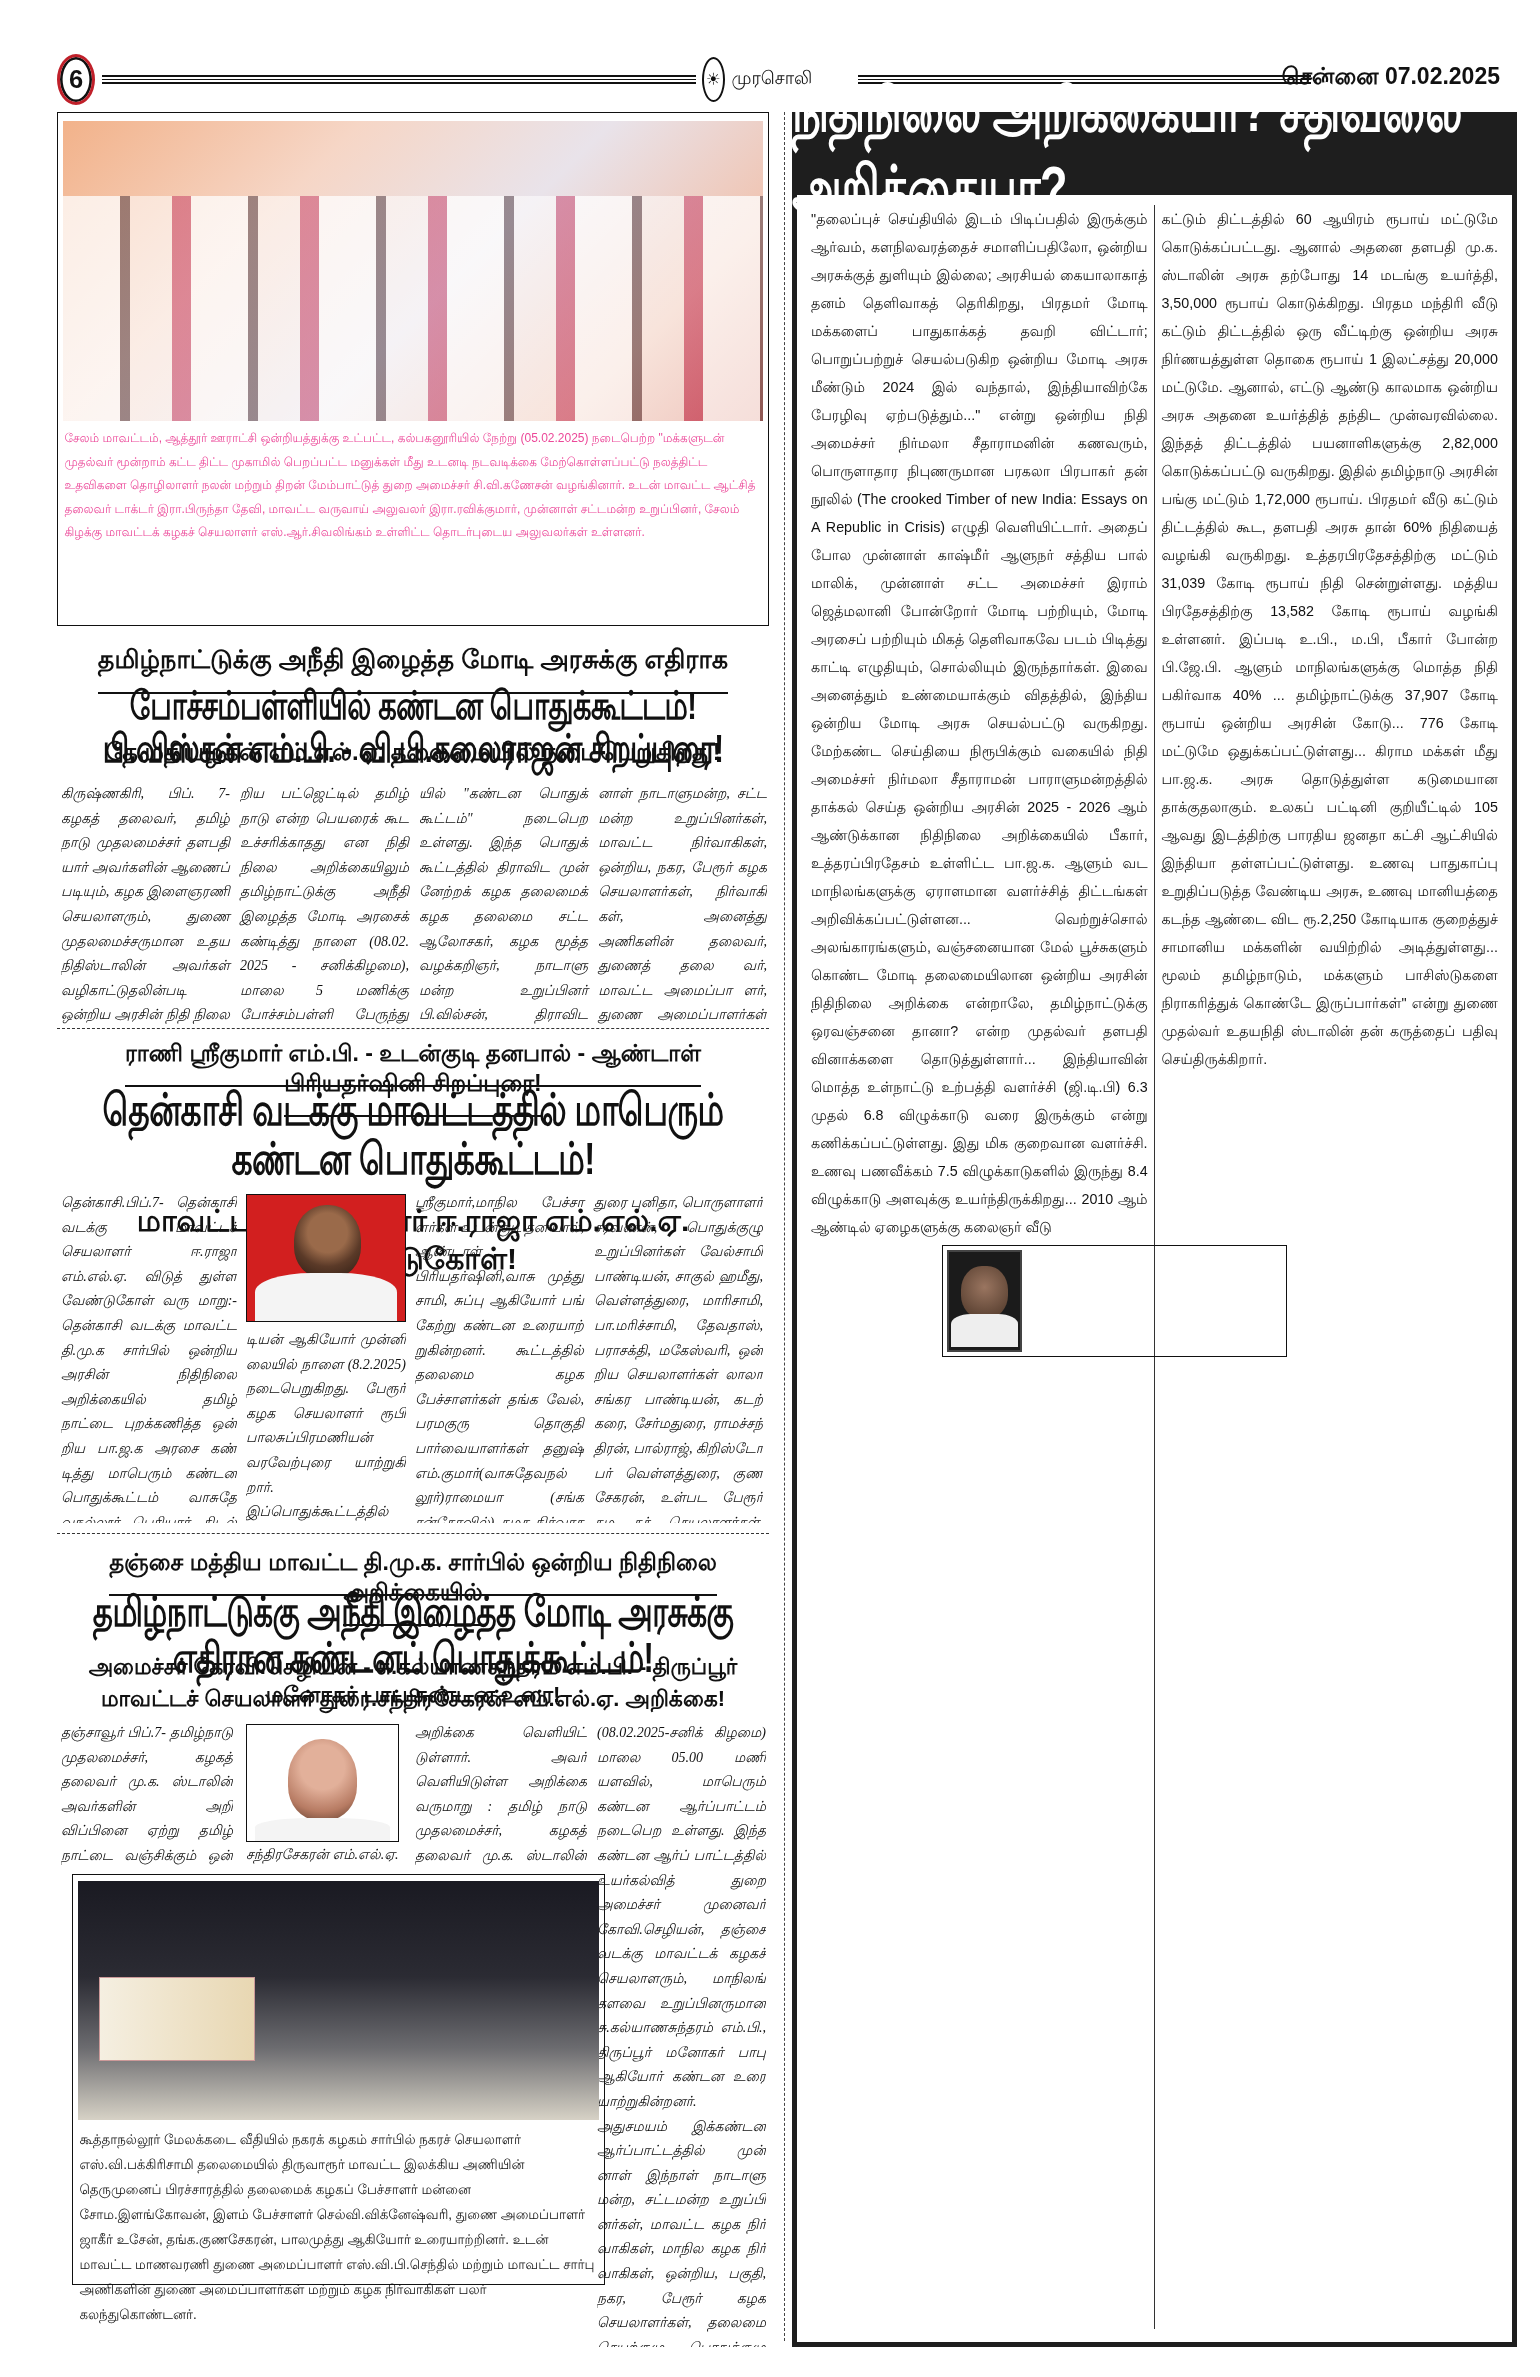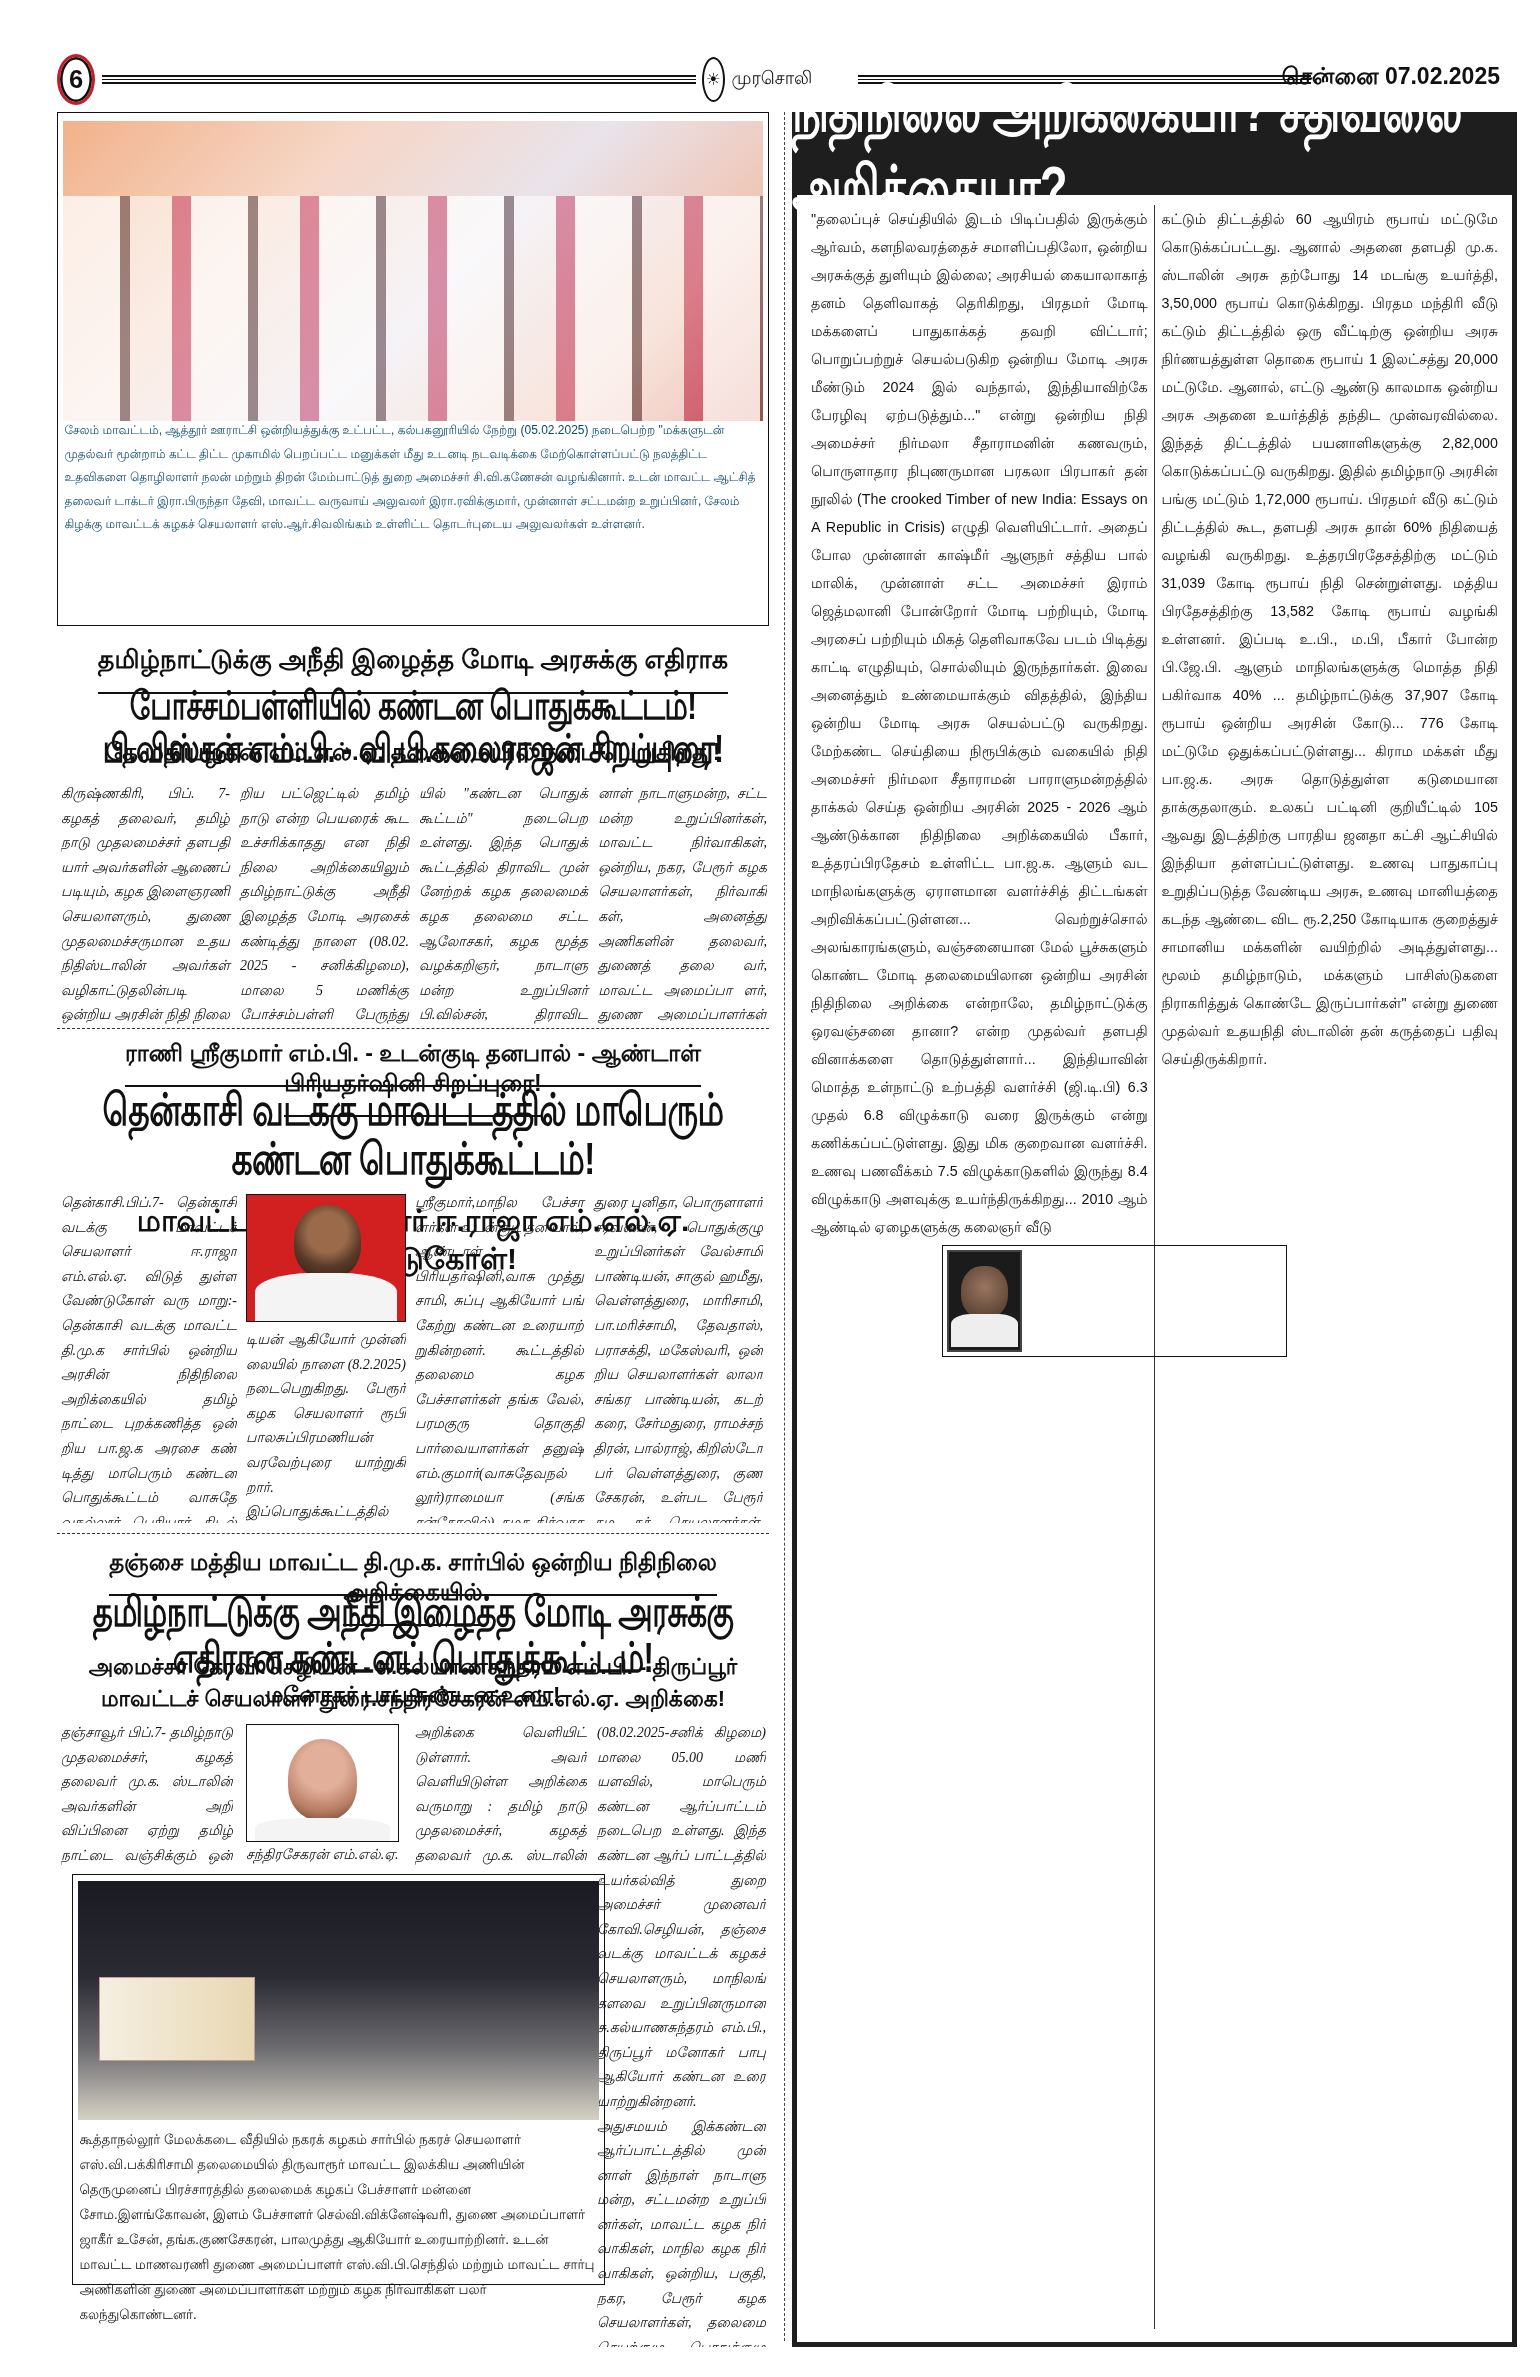--- a/index.html
+++ b/index.html
@@ -10,21 +10,21 @@
 .rule{position:absolute;height:9px;top:21px;border-top:2.6px solid #111;border-bottom:2.6px solid #111}
 .rule::after{content:"";position:absolute;left:0;right:0;top:1.9px;border-top:1.3px solid #111}
 .logo{position:absolute;left:645px;top:2.6px;display:flex;align-items:center;gap:6.4px}
 .logo-mark{width:23px;height:45px;border:2.6px solid #111;border-radius:50%;display:flex;align-items:center;justify-content:center;font-size:16.6px}
 .logo-name{font:18px "Liberation Sans",sans-serif}
 .dateline{position:absolute;right:0;top:9px;font:bold 23px "Liberation Sans",sans-serif}
 
 .photo1{position:absolute;left:57px;top:112px;width:712px;height:514px;border:1.9px solid #111}
 .photo1 .img{position:absolute;left:5.1px;top:7.7px;right:5.1px;height:300px;background:linear-gradient(135deg,#f2b28a 0%,#f6d6c6 30%,#e9e3ea 55%,#f0c3b0 80%,#d97c6a 100%)}
 .photo1 .img .figs{position:absolute;left:0;right:0;bottom:0;height:75%;background:repeating-linear-gradient(90deg,rgba(255,255,255,.75) 0 57px,rgba(70,50,60,.5) 57px 67px,rgba(255,255,255,.55) 67px 109px,rgba(190,40,90,.45) 109px 128px)}
-.photo1 .cap{position:absolute;left:6.4px;right:6.4px;top:306px;font:12px/23.6px "Liberation Sans",sans-serif;color:#0c4a6e}
+.photo1 .cap{position:absolute;left:6.4px;right:6.4px;top:314px;font:12px/23.6px "Liberation Sans",sans-serif;color:#ec4899}
 .kicker{position:absolute;left:57px;width:712px;text-align:center;font:bold 25.5px "Liberation Sans",sans-serif}
 .kicker span{border-bottom:2.6px solid #111;padding-bottom:19px}
 .head-xl{position:absolute;left:57px;width:712px;text-align:center;font:bold 37px/1.1 "Liberation Sans",sans-serif;letter-spacing:-0.6px;transform:scaleY(1.35);transform-origin:top}
 .head-sub{position:absolute;left:57px;width:712px;text-align:center;font:bold 25.5px "Liberation Sans",sans-serif}
 .cols{position:absolute;display:flex;gap:10.2px;font:italic 14px/24.6px "Liberation Serif",serif}
 .cols .c{flex:1;text-align:justify}
 .dash{position:absolute;left:57px;width:712px;border-top:1.9px dashed #333}
 .port{position:absolute;border:1.9px solid #111;background:#fff}
 .port .face{position:absolute;border-radius:48% 48% 42% 42%;background:radial-gradient(circle at 50% 38%,#9a6a4a 0 35%,#5b3a28 60%,#2a1a12 100%)}
 .port .shirt{position:absolute;left:5%;right:5%;bottom:0;height:38%;background:#f4f4f4;border-radius:40% 40% 0 0}

